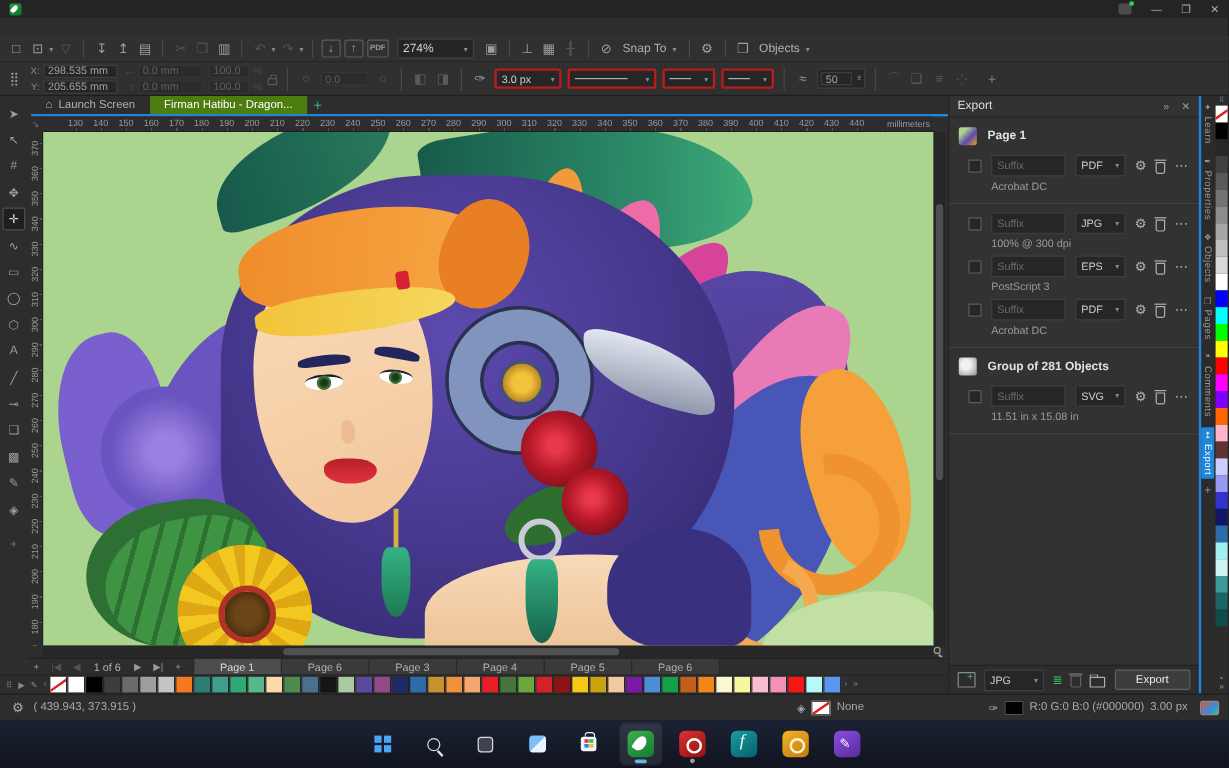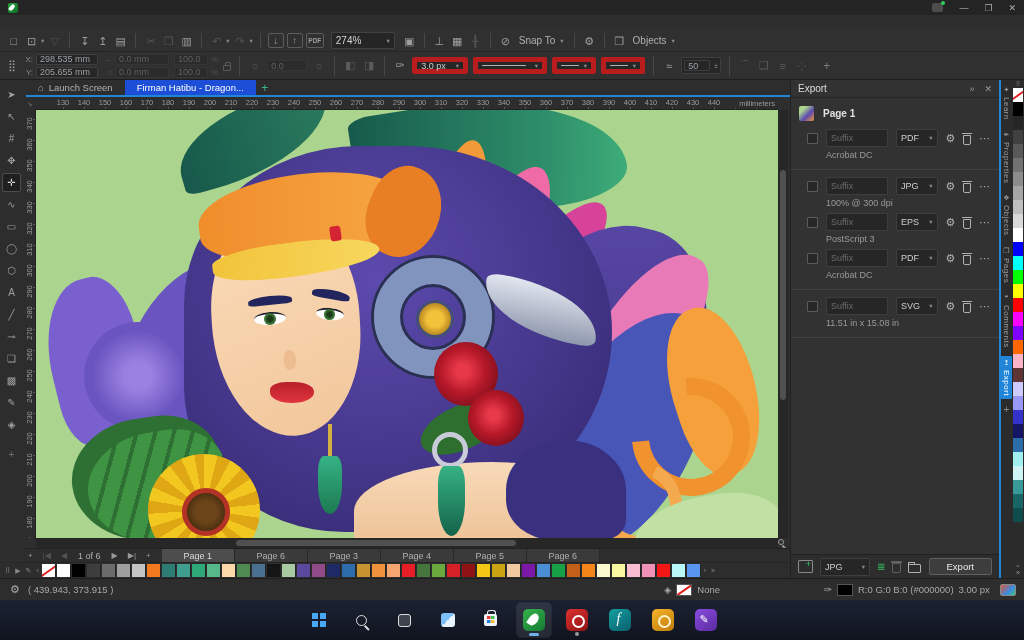--- a/index.html
+++ b/index.html
@@ -36,33 +36,33 @@
 .propbar{position:absolute;top:52px;left:0;width:1024px;height:28px;background:#303030;border-bottom:1px solid #1e1e1e;display:flex;align-items:center;gap:5px;padding-left:5px}
 .pbicon{font-size:11px;color:#9a9a9a;min-width:14px;text-align:center}
 .pbicon.dim,.dim{opacity:.4}
 .pb-col{display:flex;flex-direction:column;gap:2px}
 .pb-row{display:flex;align-items:center;gap:3px}
 .pb-lab{font-size:8px;color:#8a8a8a;width:9px;text-align:right}
 .pb-field{background:#262626;border:1px solid #3e3e3e;color:#9aa0a6;font-size:9px;height:11px;padding:0 3px;border-radius:1px;font-family:"Liberation Sans",sans-serif}
 .w64{width:62px}.w56{width:54px}.w34{width:34px}.w40{width:40px}.w28{width:26px}
 .pb-pct{font-size:8px;color:#7a7a7a}
 .psep{width:1px;height:20px;background:#474747;margin:0 3px}
-.pb-select{display:flex;align-items:center;justify-content:space-between;background:#262626;border:5px solid #b91c1c;height:17px;padding:0 4px;border-radius:2px;font-size:9px;color:#cfcfcf}
+.pb-select{display:flex;align-items:center;justify-content:space-between;background:#262626;border:2px solid #b91c1c;height:17px;padding:0 4px;border-radius:2px;font-size:9px;color:#cfcfcf}
 .sel56{width:56px}.sel74{width:74px}.sel44{width:44px}
 .lspreview{display:inline-block;width:44px;height:1px;background:#b0b0b0}
 .lspreview.short{width:18px}
 .csslock{display:inline-block;width:8px;height:6px;border:1px solid #9a9a9a;border-radius:1px;position:relative;margin-top:4px}
 .csslock::before{content:'';position:absolute;left:1px;top:-4px;width:4px;height:3px;border:1px solid #9a9a9a;border-bottom:none;border-radius:2px 2px 0 0}
 .pb-stepper{display:flex;align-items:center;background:#262626;border:1px solid #3e3e3e;height:17px;border-radius:2px;padding:0 2px;gap:2px}
 .plus{color:#7c7c7c;font-size:12px;margin-left:6px}
 
 
 .tabrow{position:absolute;top:80px;left:26px;width:764px;height:17px;background:#2d2d2d;border-bottom:2px solid #2186d8;display:flex;align-items:flex-end}
 .wtab{display:flex;align-items:center;gap:5px;height:15px;padding:0 12px;font-size:9.5px;color:#b0b0b0}
-.atab{height:15px;padding:0 12px;background:#1d4ed8;color:#fff;font-size:9.5px;display:flex;align-items:center}
+.atab{height:15px;padding:0 12px;background:#4d7c0f;color:#fff;font-size:9.5px;display:flex;align-items:center}
 .newtab{width:18px;height:15px;color:#3bb489;font-size:12px;display:flex;align-items:center;justify-content:center}
 
 
 .toolbox{position:absolute;left:0;top:82px;width:23px;height:466px;background:#2d2d2d;display:flex;flex-direction:column;align-items:center;padding-top:3px}
 .tool{width:19px;height:19px;display:flex;align-items:center;justify-content:center;font-size:10px;color:#9e9e9e;margin-bottom:3px;border-radius:2px;flex:0 0 auto}
 .tool.active{background:#1f1f1f;border:1px solid #4d4d4d;color:#d4d4d4}
 .tool.plus-tool{color:#6e6e6e;margin-top:8px}
 
 
 .corner{position:absolute;left:23px;top:97px;width:13px;height:13px;background:#2d2d2d;color:#777;font-size:7px;display:flex;align-items:center;justify-content:center}
@@ -529,20 +529,24 @@
               <span>PDF</span>
               <span class="dd">▾</span>
             </span>
             <span class="xicon">⚙</span>
             <span class="csstrash"></span>
             <span class="xicon dots">⋯</span>
           </div>
           <div class="xdetail">Acrobat DC</div>
         </div>
         <div class="xgroup">
+          <div class="xhead">
+            <span class="xthumb thumb-2"></span>
+            <span class="xname">Group of 281 Objects</span>
+          </div>
           <div class="xrow">
             <span class="xcheck"></span>
             <input class="xsuffix" placeholder="Suffix" style="">
             <span class="xformat">
               <span>SVG</span>
               <span class="dd">▾</span>
             </span>
             <span class="xicon">⚙</span>
             <span class="csstrash"></span>
             <span class="xicon dots">⋯</span>

